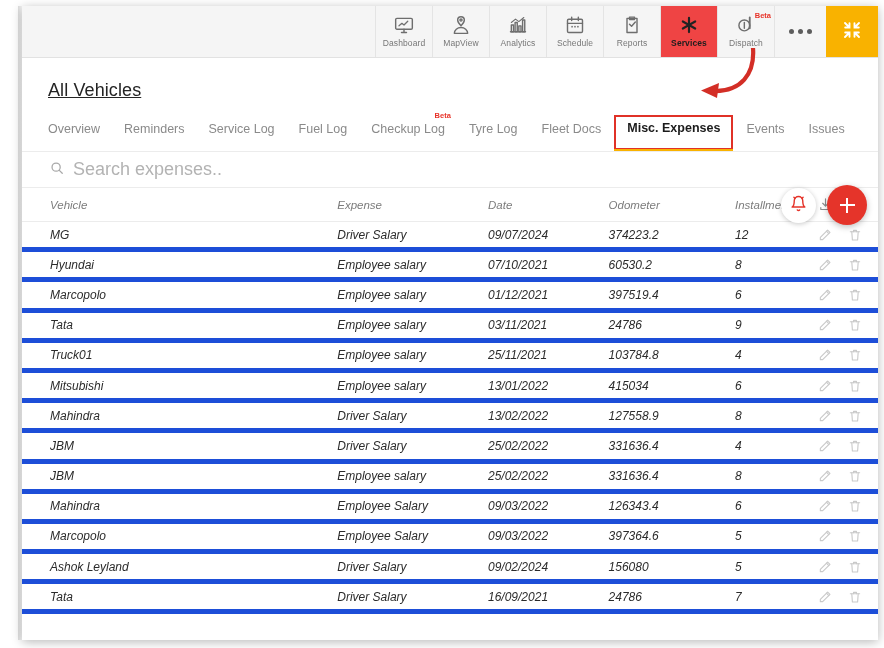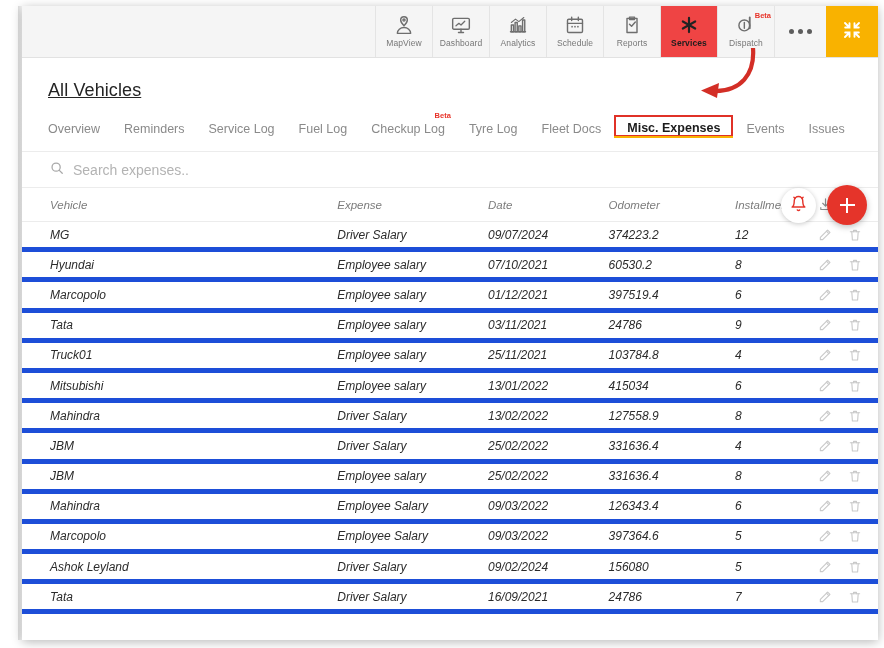--- a/index.html
+++ b/index.html
@@ -143,21 +143,21 @@
     top: -7px; right: 6px;
     font-size: 7.5px;
     font-weight: bold;
     color: #e8342a;
   }
   .tab.active {
     color: #1b1b1b;
     font-weight: bold;
     border: 2px solid #e03127;
     background: #ffffff;
-    padding: 4px 11px 0 11px;
+    padding: 4px 11px 13px 11px;
     margin: -3px 1px 0 1px;
   }
   .tab.active::after {
     content: "";
     position: absolute;
     left: -2px; right: -2px; bottom: -3px;
     height: 2px;
     background: #f9b200;
   }
   .tabs-underline {
@@ -199,21 +199,21 @@
     height: 36px;
     display: flex;
     align-items: center;
     gap: 9px;
     padding-left: 28px;
     border-bottom: 1px solid #ececec;
   }
   .search-input {
     border: none;
     outline: none;
-    font-size: 14px;
+    font-size: 18px;
     color: #6b6b6b;
     font-family: "Liberation Sans", sans-serif;
     background: transparent;
     width: 320px;
   }
   .search-input::placeholder { color: #b3b3b3; }
 
   
   .table { width: 100%; font-style: italic; }
   .thead {
@@ -264,39 +264,39 @@
 </head>
 <body>
 
 <div class="left-rail"></div>
 <div class="rail-shadow"></div>
 
 <div class="window">
 
   <div class="topbar">
     <div class="nav-items" id="navItems">
+        <div class="nav-item">
+          <span class="nav-icon">
+            <svg width="20" height="20" viewBox="0 0 24 24" fill="none" stroke="currentColor" stroke-width="1.7" stroke-linecap="round" stroke-linejoin="round">
+              <rect x="2" y="4" width="20" height="13" rx="1.5"></rect>
+              <path d="M9 21h6M12 17v4"></path>
+              <path d="M6 13l3.5-3 2.5 2 4.5-4.5" stroke-width="1.5"></path>
+            </svg>
+          </span>
+          <span class="nav-label">Dashboard</span>
+        </div>
         <div class="nav-item">
           <span class="nav-icon">
             <svg width="20" height="20" viewBox="0 0 24 24" fill="none" stroke="currentColor" stroke-width="1.7" stroke-linecap="round" stroke-linejoin="round">
               <path d="M12 2a4 4 0 0 0-4 4c0 3 4 7 4 7s4-4 4-7a4 4 0 0 0-4-4z"></path>
               <circle cx="12" cy="6" r="1.3"></circle>
               <path d="M4 22c0-4 3.6-7 8-7s8 3 8 7z"></path>
             </svg>
           </span>
           <span class="nav-label">MapView</span>
-        </div>
-        <div class="nav-item">
-          <span class="nav-icon">
-            <svg width="20" height="20" viewBox="0 0 24 24" fill="none" stroke="currentColor" stroke-width="1.7" stroke-linecap="round" stroke-linejoin="round">
-              <rect x="2" y="4" width="20" height="13" rx="1.5"></rect>
-              <path d="M9 21h6M12 17v4"></path>
-              <path d="M6 13l3.5-3 2.5 2 4.5-4.5" stroke-width="1.5"></path>
-            </svg>
-          </span>
-          <span class="nav-label">Dashboard</span>
         </div>
         <div class="nav-item">
           <span class="nav-icon">
             <svg width="20" height="20" viewBox="0 0 24 24" fill="none" stroke="currentColor" stroke-width="1.7" stroke-linecap="round" stroke-linejoin="round">
               <path d="M3 20h18"></path>
               <rect x="4" y="12" width="2.6" height="8"></rect>
               <rect x="8.5" y="9" width="2.6" height="11"></rect>
               <rect x="13" y="13" width="2.6" height="7"></rect>
               <rect x="17.5" y="6" width="2.6" height="14"></rect>
               <path d="M4 9l5-4 4 3 6-5" stroke-width="1.3"></path>

